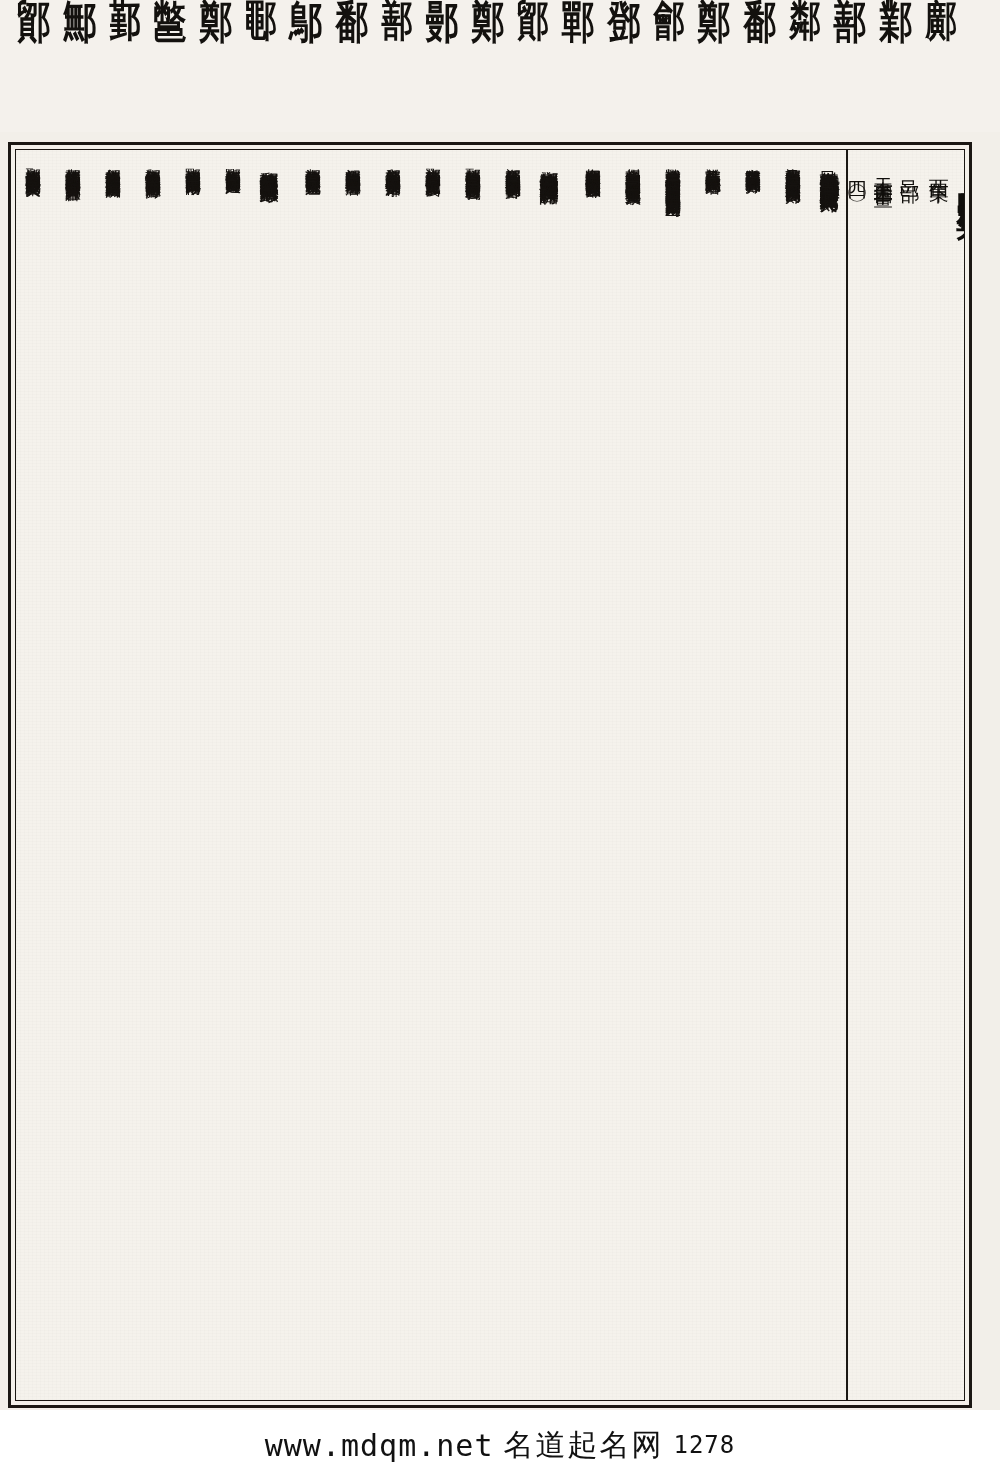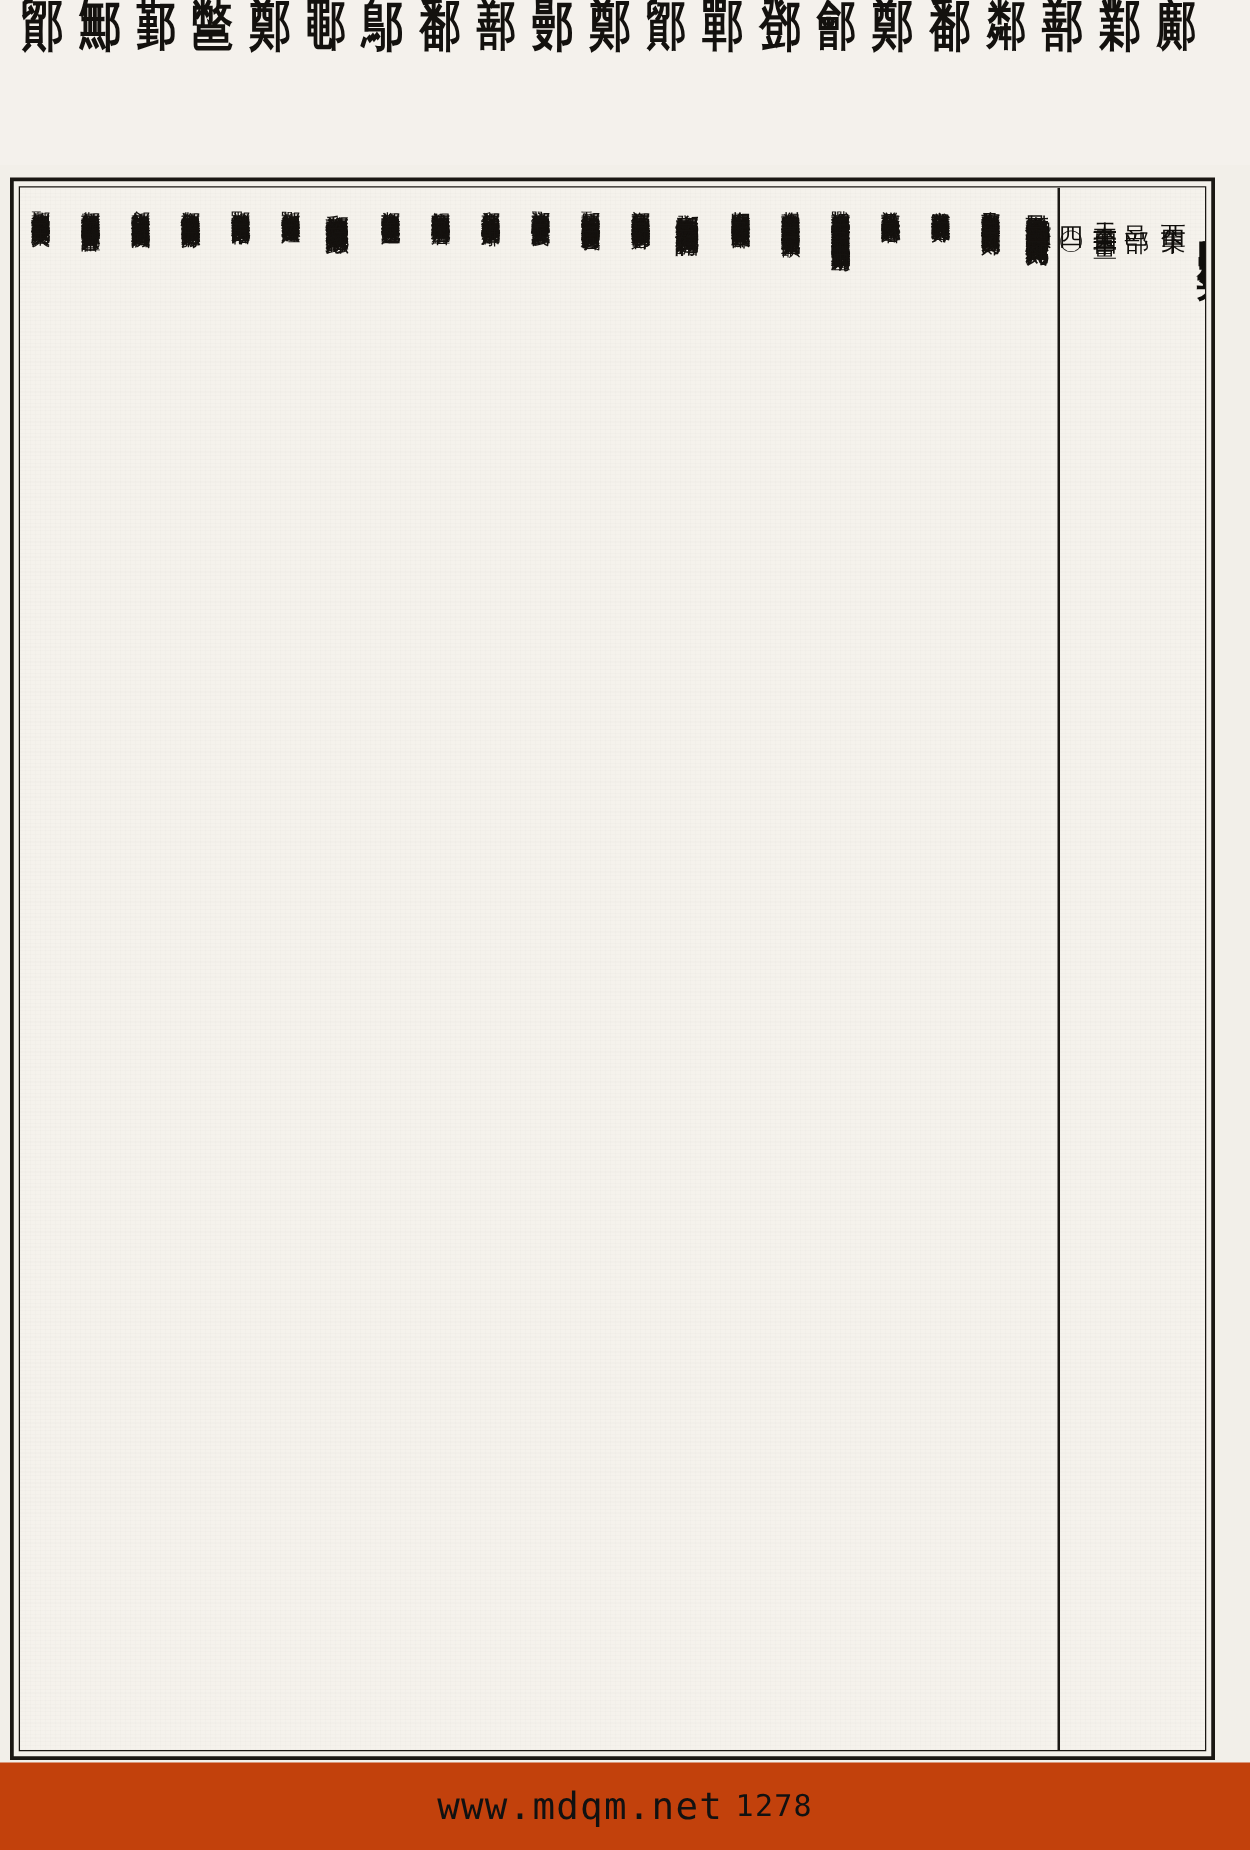--- a/index.html
+++ b/index.html
@@ -157,21 +157,21 @@
     overflow: hidden;
   }
   .col .colinner.big {
     font-size: 19px;
   }
   
   .footer {
     position: absolute;
     left: 0; bottom: 0;
     width: 1000px; height: 70px;
-    background: #c2410c;
+    background: #ffffff;
     display: flex;
     align-items: center;
     justify-content: center;
     gap: 10px;
   }
   .footer .site {
     font-family: "DejaVu Sans Mono", monospace;
     font-size: 30px;
     color: #111;
     letter-spacing: 1px;
@@ -346,16 +346,17 @@
           <div class="col">
             <div class="colinner">鄹廣韻側鳩切集韻甾尤切丛音鄒魯邑名孔子父叔梁紇爲鄹邑大夫</div>
           </div>
         </div>
       <div class="grain"></div>
     </div>
   </div>
 
   <div class="footer">
     <span class="site">www.mdqm.net</span>
+    <span class="sitecn">名道起名网</span>
     <span class="pageno">1278</span>
   </div>
 
 </div>
 
 </body></html>

